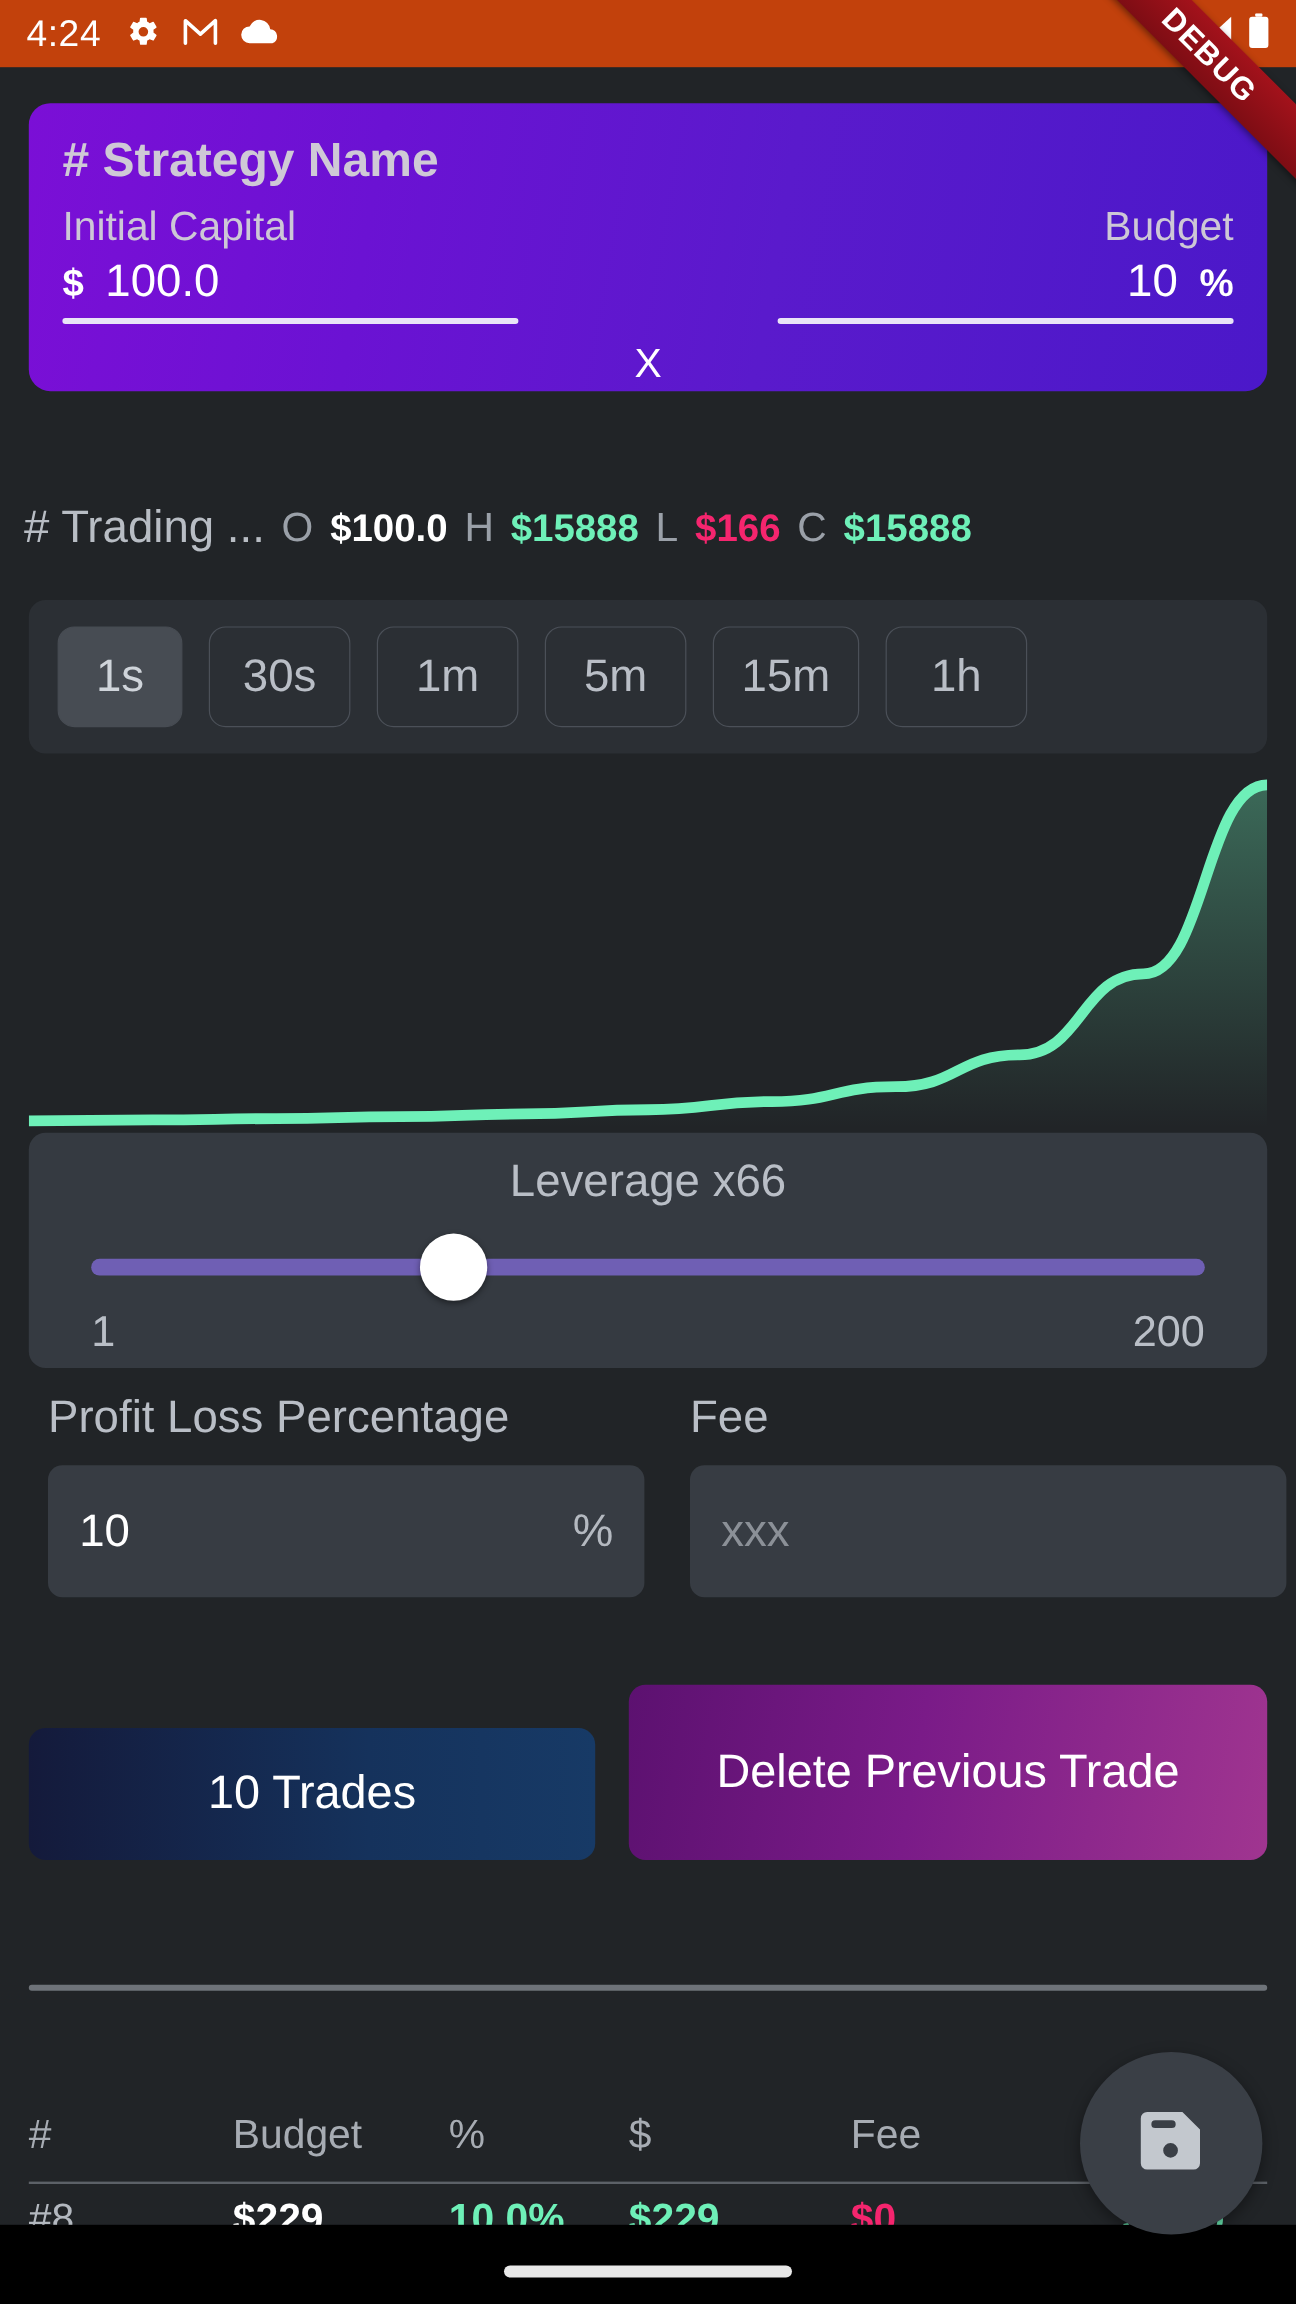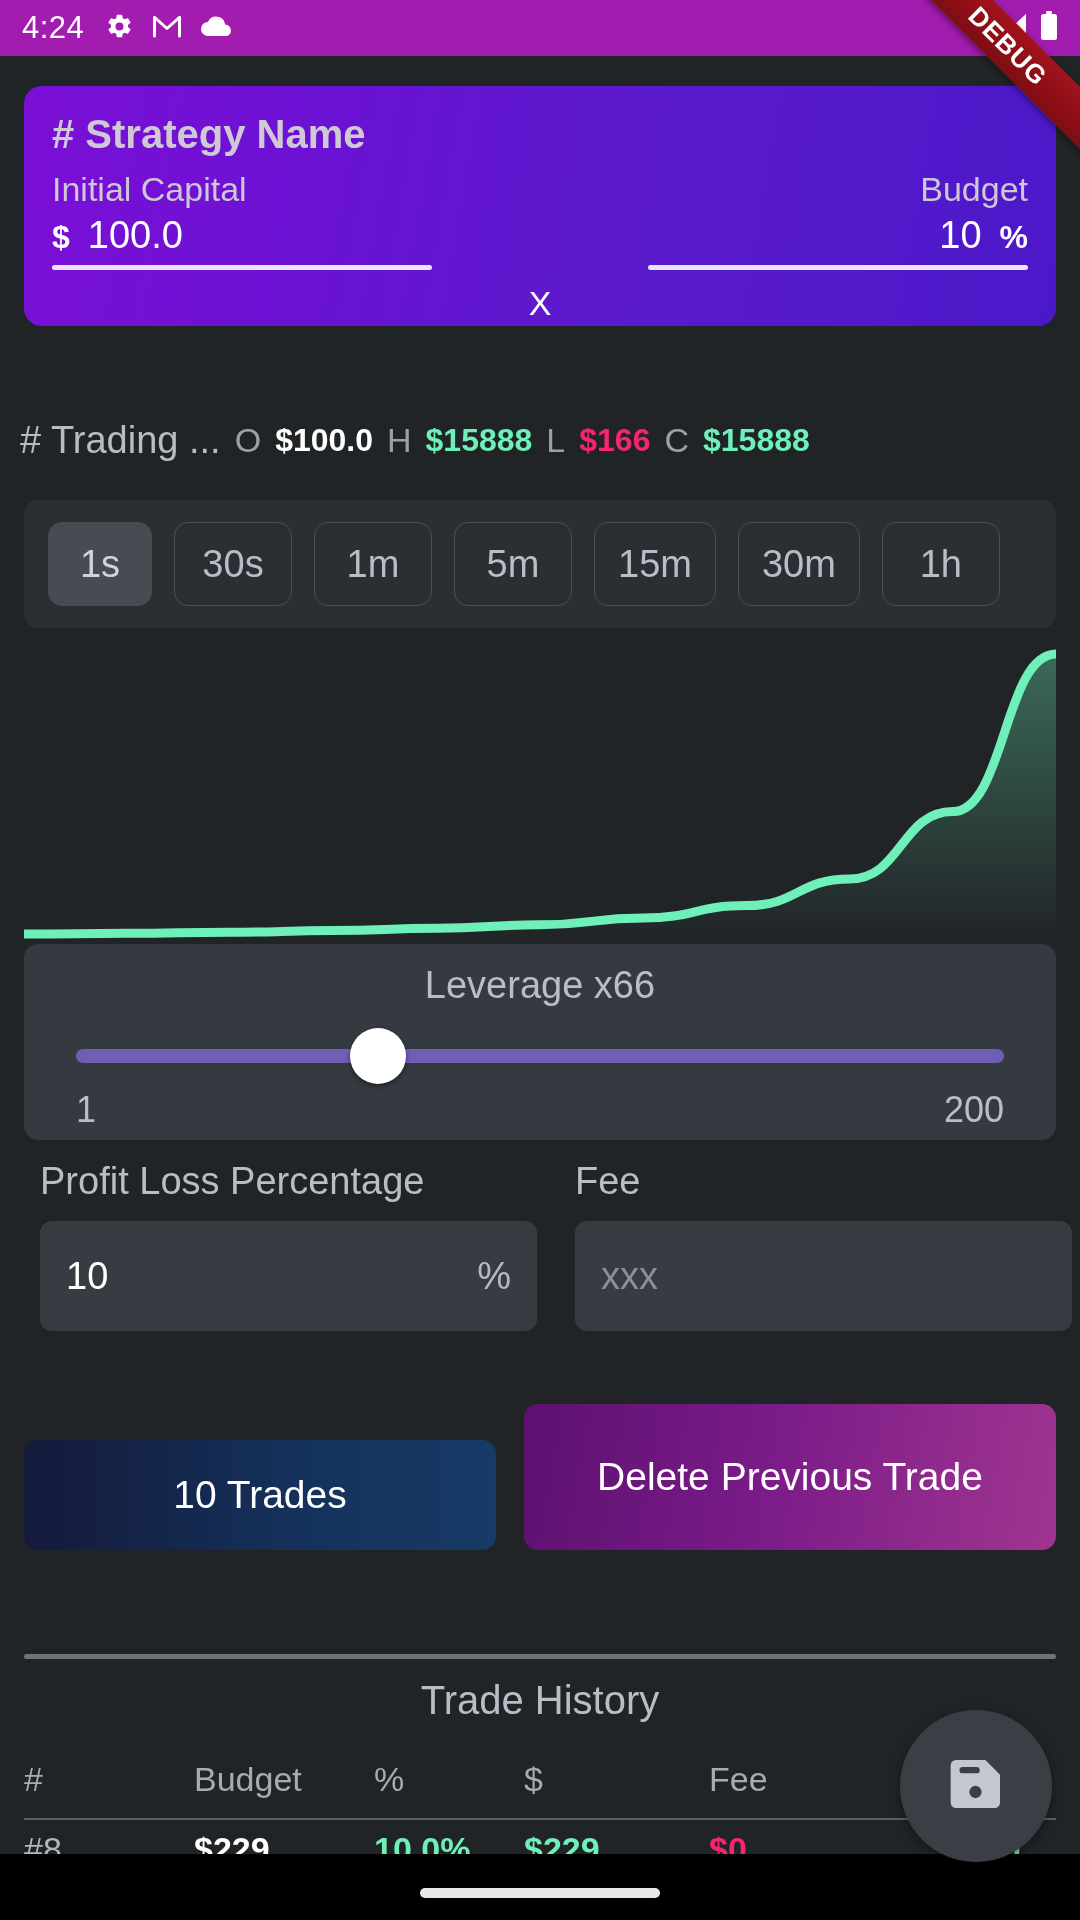--- a/index.html
+++ b/index.html
@@ -7,21 +7,21 @@
     width:1080px; height:1920px;
     background:#1e2124;
     font-family:"Liberation Sans", sans-serif;
     overflow:hidden;
   }
   #root { position:relative; width:1080px; height:1920px; background:#212427; overflow:hidden; }
 
   
   .statusbar {
     position:absolute; top:0; left:0; width:1080px; height:56px;
-    background:#a21caf; display:flex; align-items:center;
+    background:#c2410c; display:flex; align-items:center;
     padding:0 22px; color:#ffffff;
   }
   .status-time { font-size:31px; letter-spacing:0.5px; font-weight:400; }
   .status-left-icons { display:flex; align-items:center; gap:18px; margin-left:20px; }
   .status-right { margin-left:auto; display:flex; align-items:center; gap:12px; }
   .sicon { display:inline-block; }
 
   
   .debug-ribbon {
     position:absolute; top:-2px; right:-90px; width:300px; height:44px;
@@ -252,21 +252,20 @@
     <span class="ohlc-v v-green">$15888</span>
   </div>
 
   <div class="tf-wrap">
     <div class="tf-track" id="tf-track">
         <div class="tf-chip active">1s</div>
         <div class="tf-chip">30s</div>
         <div class="tf-chip">1m</div>
         <div class="tf-chip">5m</div>
         <div class="tf-chip">15m</div>
-        <div class="tf-chip">30m</div>
         <div class="tf-chip">1h</div>
       </div>
   </div>
 
   <div class="chart-wrap">
     <svg id="chart-svg" width="1032" height="300" viewBox="0 0 1032 300" preserveAspectRatio="none">
       <defs>
         <linearGradient id="areaGrad" x1="0" y1="0" x2="0" y2="1">
           <stop offset="0%" stop-color="#6ef0b8" stop-opacity="0.34"></stop>
           <stop offset="100%" stop-color="#6ef0b8" stop-opacity="0.0"></stop>
@@ -305,21 +304,20 @@
     </div>
   </div>
 
   <div class="btn-row">
     <div class="btn btn-trades">10 Trades</div>
     <div class="btn btn-delete">Delete Previous Trade</div>
   </div>
 
   <div class="divider"></div>
 
-  <div class="th-title">Trade History</div>
   <div class="th-head" id="th-head">
       <span class="th-c c0">#</span>
       <span class="th-c c1">Budget</span>
       <span class="th-c c2">%</span>
       <span class="th-c c3">$</span>
       <span class="th-c c4">Fee</span>
       <span class="th-c c5"></span>
     </div>
   <div class="th-body" id="th-body">
       <span class="th-c c0 cell grey">#8</span>

